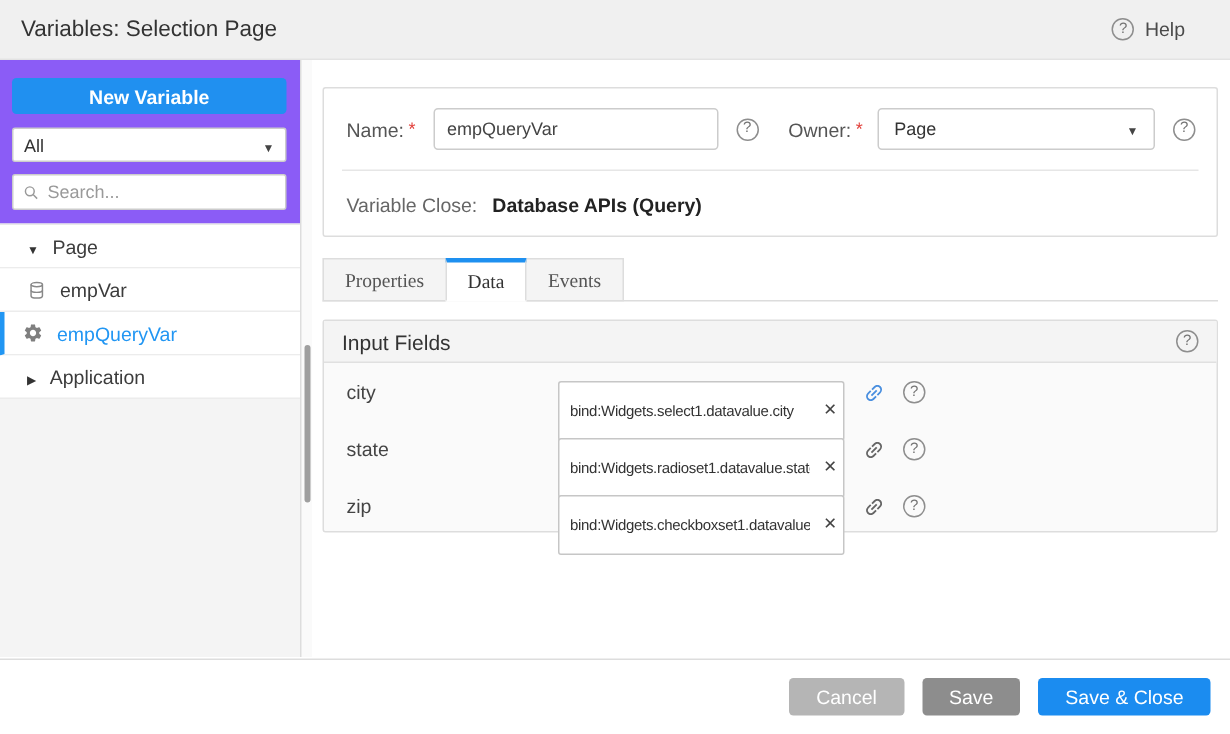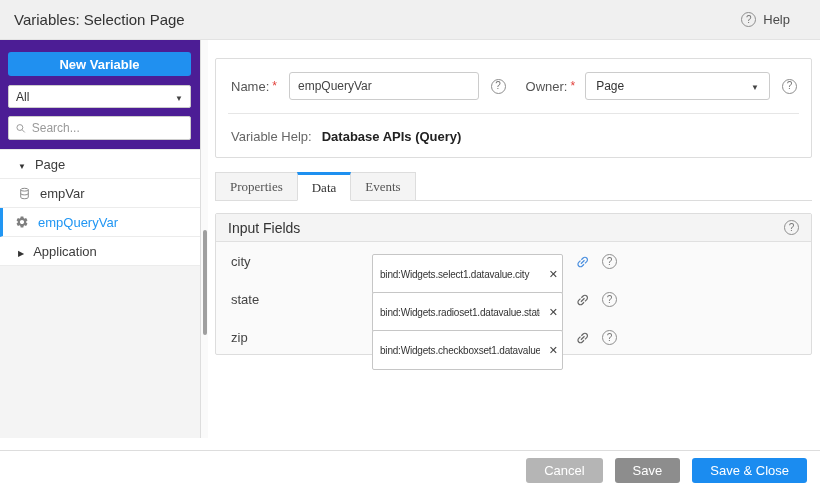--- a/index.html
+++ b/index.html
@@ -22,21 +22,21 @@
   .qicon {
     width:15px; height:15px; border:1px solid #8e8e8e; border-radius:50%;
     color:#757575; font-size:10px; line-height:1;
     display:inline-flex; align-items:center; justify-content:center; flex:none;
     background:transparent;
   }
   .qicon::after { content:"?"; }
 
   
   .sidebar { position:absolute; top:40px; left:0; width:200px; bottom:51px; background:#f4f4f4; }
-  .side-top { background:#4c1d95; padding:12px 9px 9px 8px; }
+  .side-top { background:#8b5cf6; padding:12px 9px 9px 8px; }
   .new-var-btn {
     display:block; width:100%; height:24px; background:#2090f0; color:#fff;
     border:none; border-radius:3px; font-size:13px; font-weight:bold;
     font-family:inherit; cursor:pointer;
   }
   .side-select {
     margin-top:9px; height:23px; border:1px solid #ccc; border-radius:2px; background:#fff;
     display:flex; align-items:center; justify-content:space-between; padding:0 7px;
     font-size:12px; color:#333; cursor:pointer;
   }
@@ -125,21 +125,21 @@
   .clear-x::after { content:"✕"; }
   .link-btn {
     margin-left:11px; width:16px; height:16px; display:inline-flex; align-items:center; justify-content:center;
     color:#666; transform:rotate(-45deg); cursor:pointer; flex:none;
   }
   .link-btn.bound { color:#4a8fdf; }
   .frow .qicon { margin-left:12px; }
 
   
   .ftr {
-    position:absolute; left:0; right:0; bottom:0; height:39px; background:#fff;
+    position:absolute; left:0; right:0; bottom:0; height:50px; background:#fff;
     border-top:1px solid #ddd; display:flex; align-items:center; justify-content:flex-end;
     gap:12px; padding-right:13px;
   }
   .btn {
     height:25px; border:none; border-radius:3px; color:#fff; font-size:13px;
     padding:0 18px; font-family:inherit; cursor:pointer;
   }
   .btn-cancel { background:#b5b5b5; }
   .btn-save { background:#8d8d8d; }
   .btn-primary { background:#1b8cf0; }
@@ -215,21 +215,21 @@
       <span class="flabel owner-label">Owner:</span>
         <span class="star">*</span>
       <div class="fake-select">
         <span>Page</span>
         <span class="caret"></span>
       </div>
       <span class="qicon"></span>
     </div>
     <div class="divider"></div>
     <div class="form-row2">
-      <span class="meta-label">Variable Help:</span>
+      <span class="meta-label">Variable Close:</span>
       <span class="meta-value">Database APIs (Query)</span>
     </div>
   </div>
 
   <div class="tabbar">
     <div class="tab">Properties</div>
     <div class="tab active">Data</div>
     <div class="tab">Events</div>
   </div>
 

